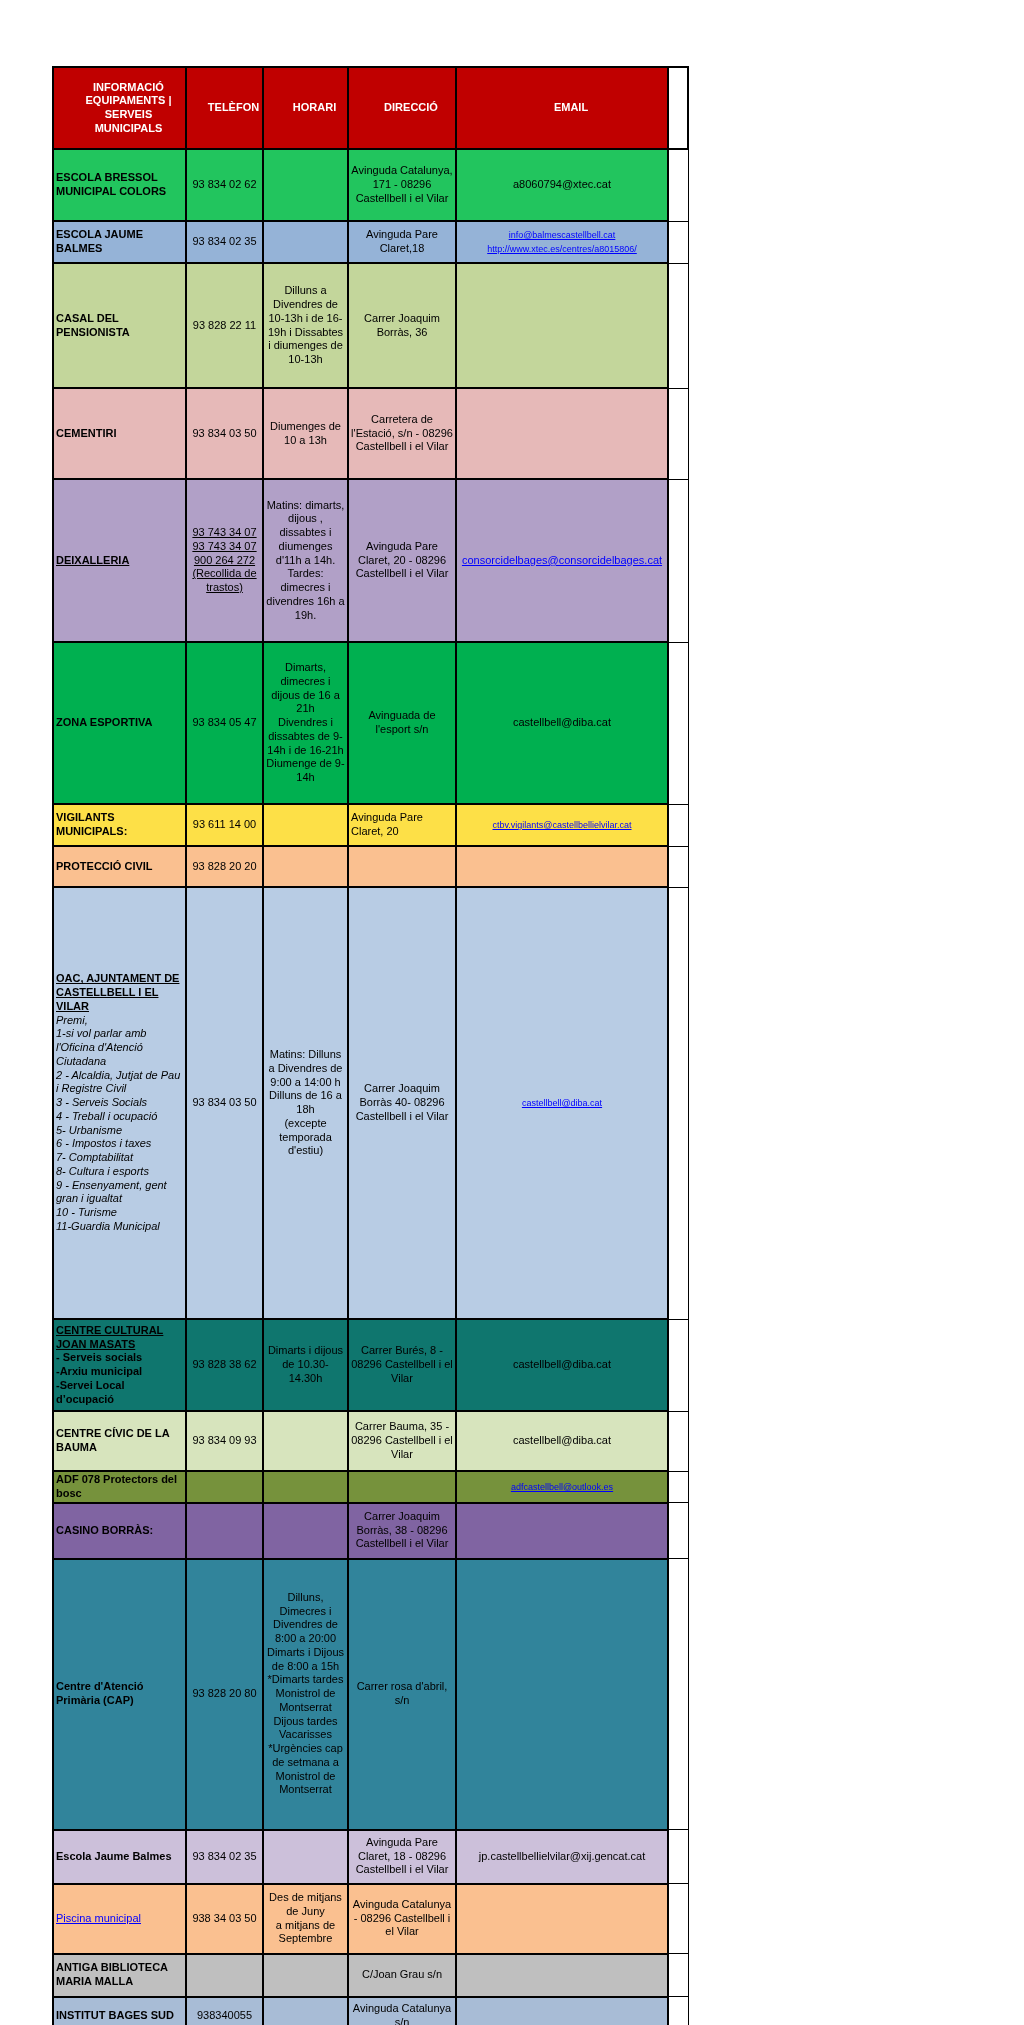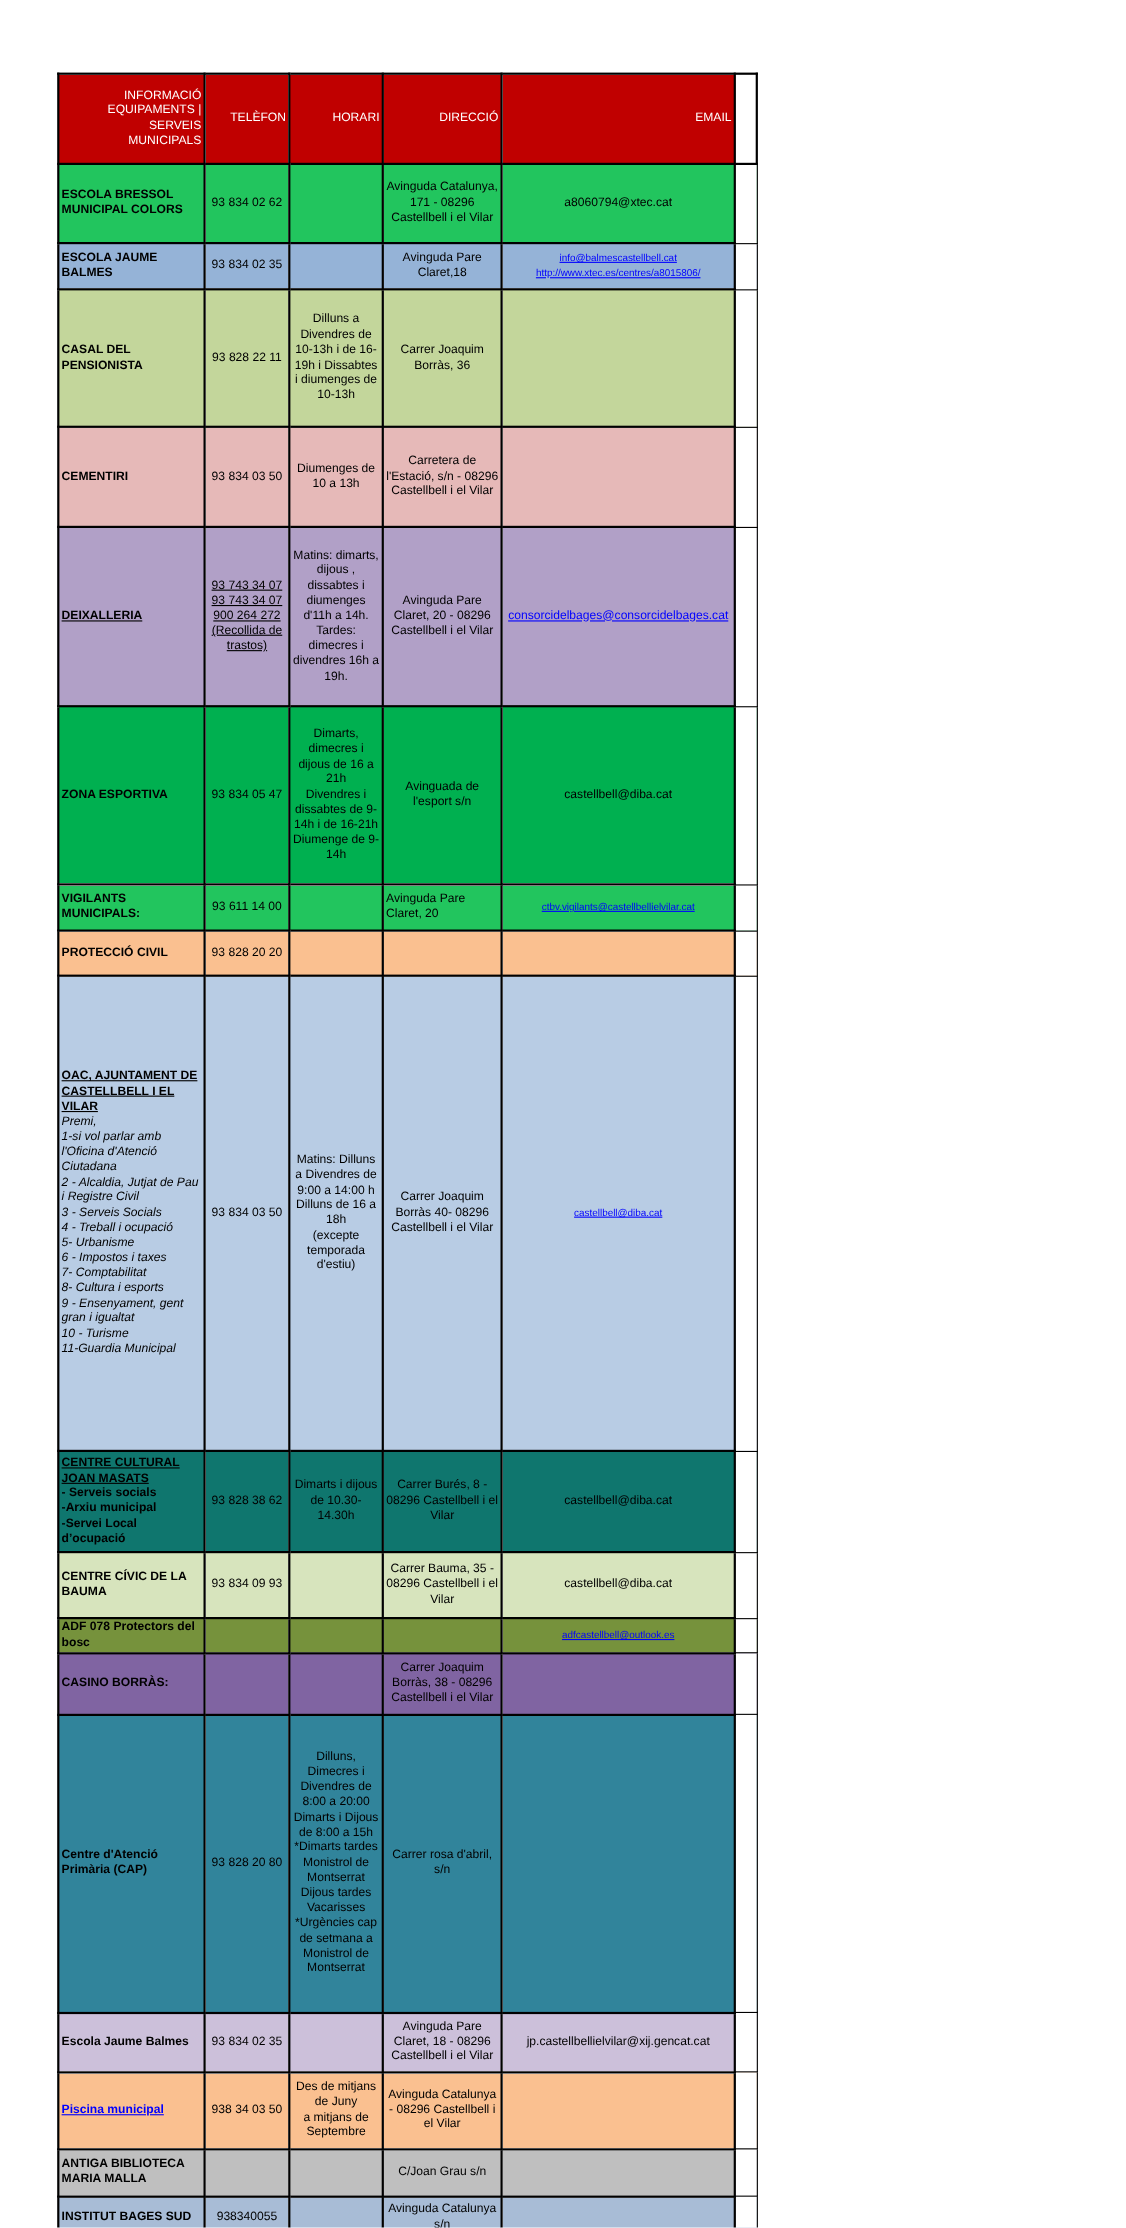--- a/index.html
+++ b/index.html
@@ -10,35 +10,35 @@
   table.services{
     border-collapse:collapse;table-layout:fixed;
     margin:66px 0 0 52px;width:635px;
   }
   td,th{
     border:2px solid #000;padding:1px 2px;
     font-size:11px;line-height:1.25;vertical-align:middle;
     overflow:hidden;word-wrap:break-word;
   }
   th.hdr{
-    color:#fff;font-weight:normal;text-align:right;
+    color:#fff;font-weight:bold;text-align:center;
     white-space:pre-line;font-size:11px;padding-left:20px;
   }
   td.name{text-align:left;font-weight:bold;}
   td.center{text-align:center;}
   .pre{white-space:pre-line;}
   td.edge{border:1px solid #000;background:#fff;padding:0;}
   a{color:#0000FF;text-decoration:underline;cursor:pointer;}
   a.plink{color:#000;}
   .small{font-size:9px;}
   .nowrap{white-space:nowrap;}
   .b{font-weight:bold;text-decoration:none;font-style:normal;}
   .bu{font-weight:bold;text-decoration:underline;font-style:normal;}
   .iu{font-weight:normal;font-style:italic;}
-  .linkname{font-weight:bold;}
+  .linkname{font-weight:normal;}
 </style>
 </head>
 <body>
 
 <table class="services">
   <colgroup>
     <col style="width:133px">
       <col style="width:77px">
       <col style="width:85px">
     <col style="width:108px">
@@ -137,21 +137,21 @@
         </td>
         <td class="center pre">Dimarts, dimecres i dijous de 16 a 21h
 Divendres i dissabtes de 9-14h i de 16-21h
 Diumenge de 9-14h</td>
         <td class="center">Avinguada de l'esport s/n</td>
         <td class="center">
           <div><span>castellbell@diba.cat</span></div>
         </td>
         <td class="edge"></td>
       </tr>
-      <tr style="height: 42px; background: #22c55e;">
+      <tr style="height: 42px; background: #fde047;">
         <td class="name">
           <div><span class="b">VIGILANTS MUNICIPALS:</span></div>
         </td>
         <td class="center">
           <div><span>93 611 14 00</span></div>
         </td>
         <td class="center pre"></td>
         <td class="">Avinguda Pare Claret, 20</td>
         <td class="center">
           <div><a class="small">ctbv.vigilants@castellbellielvilar.cat</a></div>

